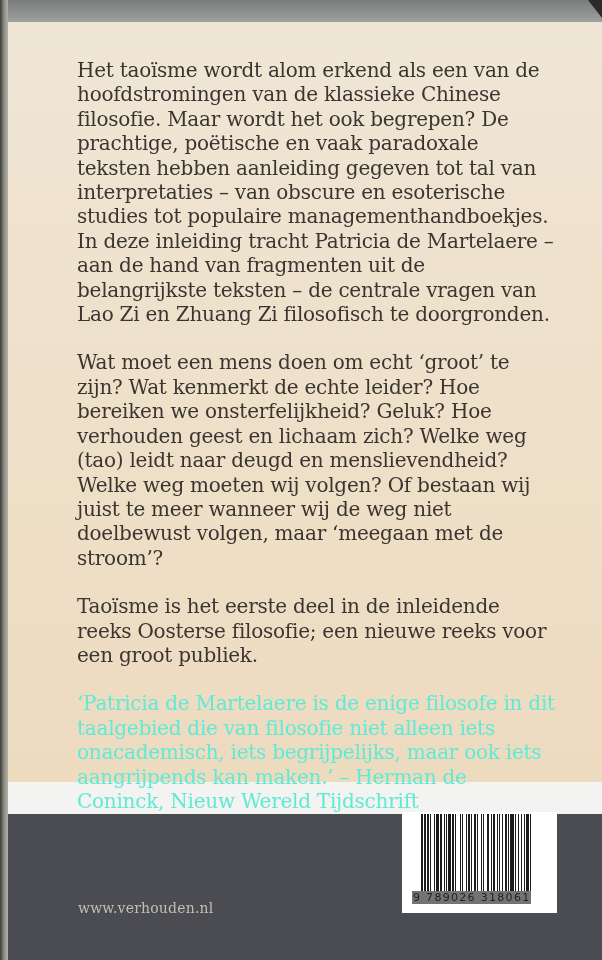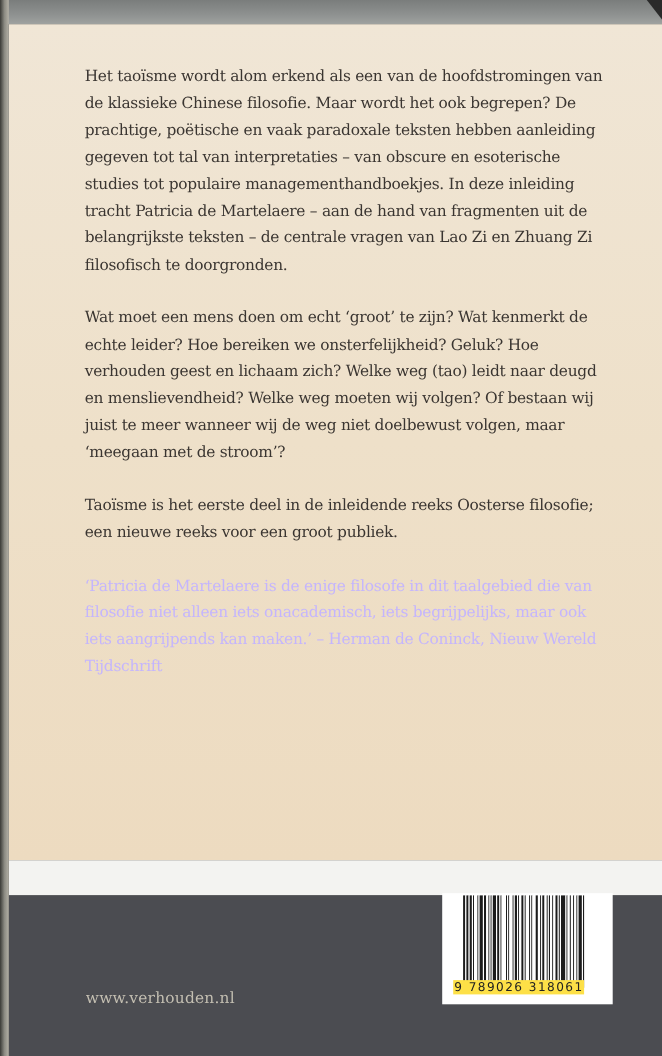--- a/index.html
+++ b/index.html
@@ -27,45 +27,45 @@
   .white-strip {
     position: absolute; left: 8px; top: 782px; width: 594px; height: 32px;
     background: #f3f3f1;
   }
   .dark-band {
     position: absolute; left: 8px; top: 814px; width: 594px; height: 146px;
     background: #4b4c51;
   }
   .text-block {
     position: absolute; left: 77px; top: 58px; width: 480px;
-    font-size: 14px; line-height: 24.4px; color: #3a3531;
+    font-size: 20px; line-height: 24.4px; color: #3a3531;
     letter-spacing: -0.25px;
   }
   .text-block p { margin: 0 0 24px 0; }
-  .quote { color: #c4b5fd; }
+  .quote { color: #5eead4; }
   .ital { }
   .url {
     position: absolute; left: 78px; top: 900px;
     font-size: 14px; color: #c4bfb2; letter-spacing: 0.2px;
   }
   .barcode-box {
     position: absolute; left: 402px; top: 812px; width: 155px; height: 101px;
     background: #ffffff;
   }
   .bars {
     position: absolute; left: 19px; top: 2px; width: 118px; height: 84px;
     display: flex; align-items: stretch;
   }
   .bars span { display: block; height: 100%; }
   .barcode-digits {
     position: absolute; left: 10px; top: 79px; width: 140px;
     font-family: "DejaVu Sans", sans-serif; font-size: 11px; color: #222;
     letter-spacing: 1.3px; background: transparent;
   }
-  .barcode-digits span { background: #fde047; padding: 0 1px; }
+  .barcode-digits span { background: #737373; padding: 0 1px; }
 </style>
 </head>
 <body>
 
 <div class="top-edge"></div>
 <div class="top-corner"></div>
 <div class="cover"></div>
 <div class="white-strip"></div>
 <div class="dark-band"></div>
 <div class="left-edge"></div>

